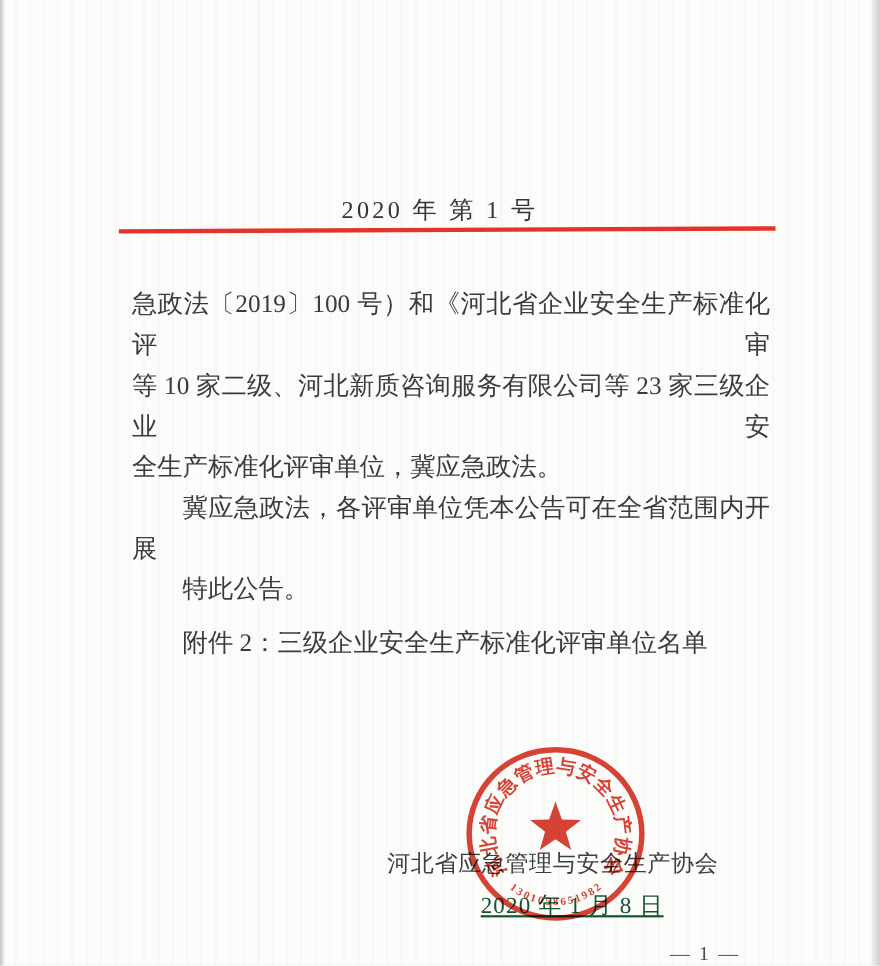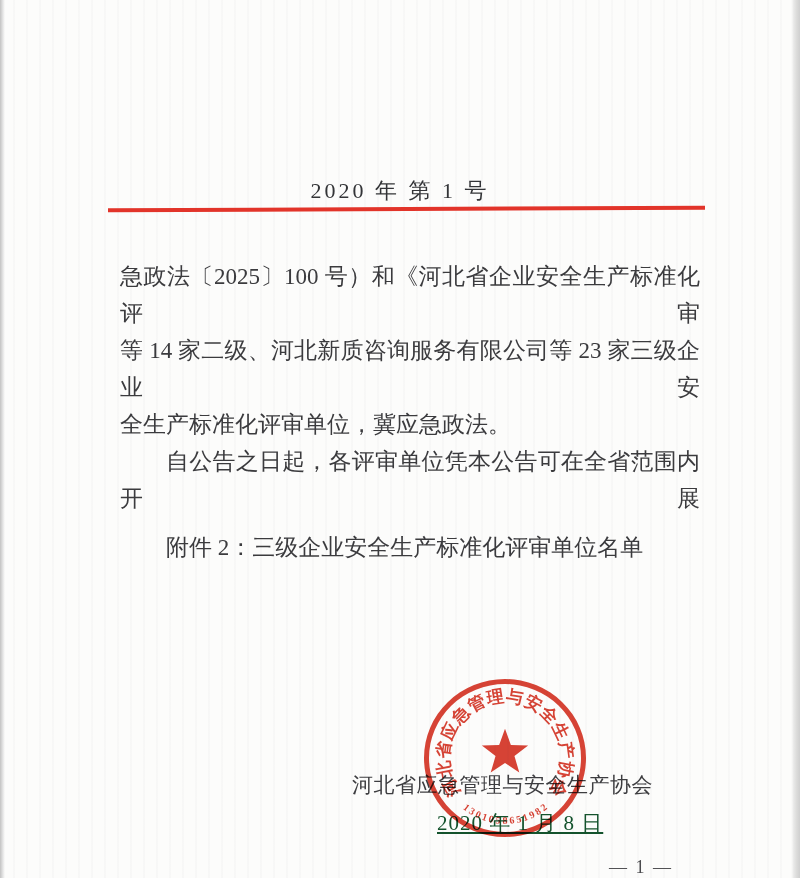--- a/index.html
+++ b/index.html
@@ -99,24 +99,25 @@
 
   <div class="edge-left"></div>
   <div class="edge-right"></div>
 
 
   <div class="issue-line">2020 年 第 1 号</div>
 
   <div class="red-rule"></div>
 
   <div class="body-text">
-    <div class="body-line fill">急政法〔2025〕100 号）和《河北省企业安全生产标准化评审</div>
-    <div class="body-line fill">等 14 家二级、河北新质咨询服务有限公司等 23 家三级企业安</div>
+    <div class="body-line fill">急政法〔2019〕100 号）和《河北省企业安全生产标准化评审</div>
+    <div class="body-line fill">等 10 家二级、河北新质咨询服务有限公司等 23 家三级企业安</div>
     <div class="body-line">全生产标准化评审单位，冀应急政法。</div>
-    <div class="body-line indent fill">自公告之日起，各评审单位凭本公告可在全省范围内开展</div>
+    <div class="body-line indent fill">冀应急政法，各评审单位凭本公告可在全省范围内开展</div>
+    <div class="body-line indent">特此公告。</div>
 
     <div class="attachments">
       <div class="body-line indent">附件 2：三级企业安全生产标准化评审单位名单</div>
     </div>
   </div>
 
   <div class="signature-org">河北省应急管理与安全生产协会</div>
   <div class="signature-date">2020 年 1 月 8 日</div>
 
   <div class="seal">

